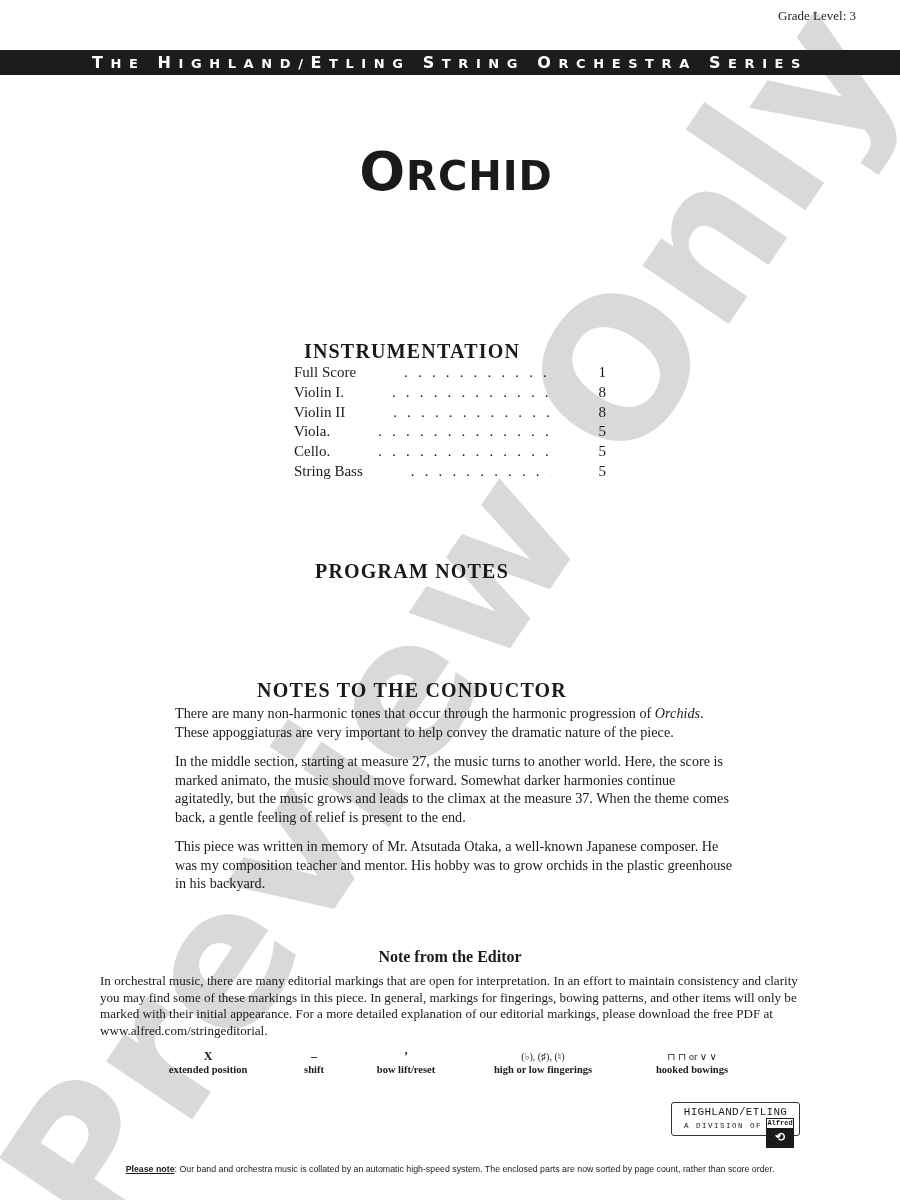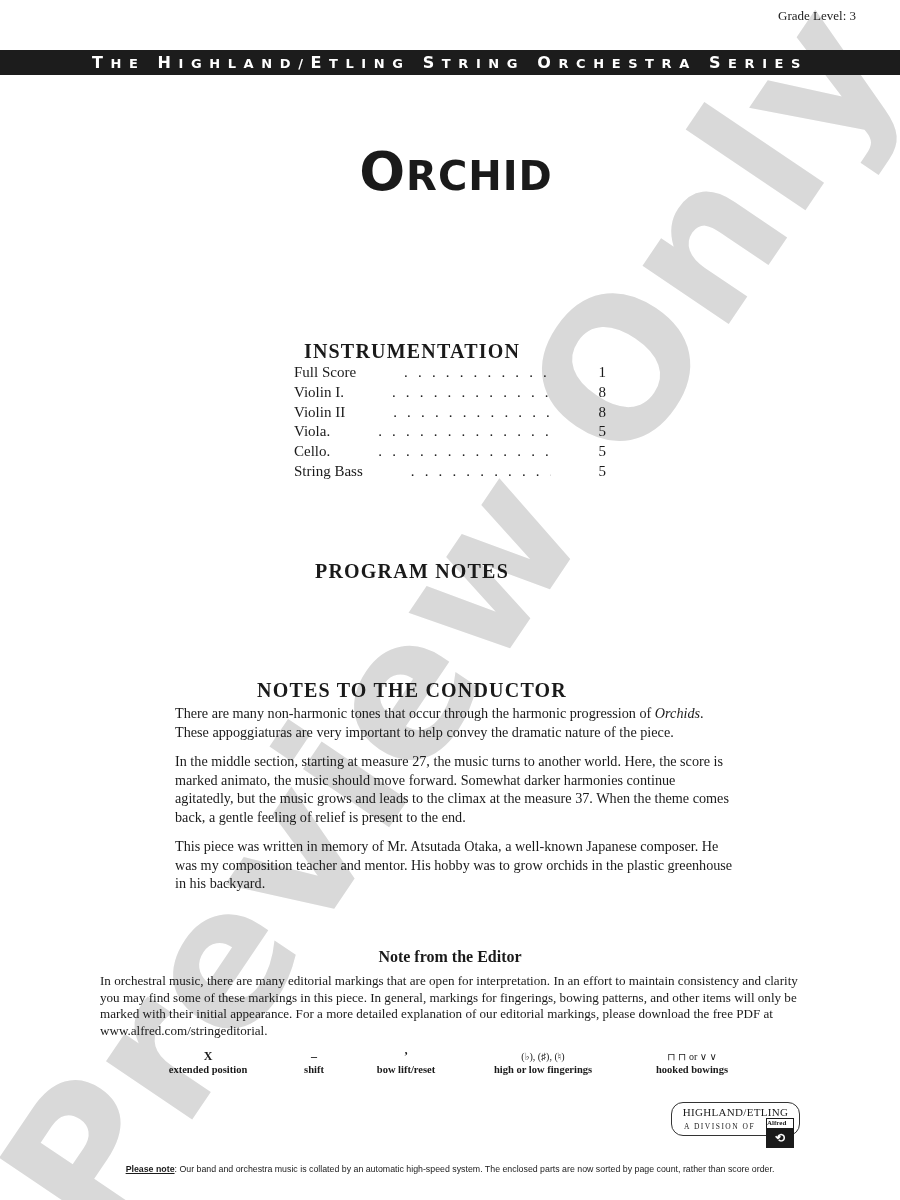--- a/index.html
+++ b/index.html
@@ -81,37 +81,37 @@
     }
     .mark {
       position: absolute; text-align: center; transform: translateX(-50%);
       font-size: 10.5px; font-weight: bold; white-space: nowrap;
     }
     .mark .sym { display: block; font-size: 12px; font-weight: bold; height: 15px; line-height: 15px; }
     .mark .sym.small { font-size: 10px; font-weight: normal; }
 
     .logo {
       position: absolute; top: 1102px; left: 671px; width: 127px; height: 32px;
-      border: 1.5px solid #333; border-radius: 12px; background: #fff;
-      font-family: Liberation Serif, serif;
+      border: 1.5px solid #333; border-radius: 3px; background: #fff;
+      font-family: Liberation Mono, monospace;
     }
     .logo .l1 {
       position: absolute; top: 3px; left: 0; width: 100%; text-align: center;
       font-size: 11px; letter-spacing: 0.3px; color: #1a1a1a;
     }
     .logo .l2 {
       position: absolute; top: 19px; left: 12px;
       font-size: 7.5px; letter-spacing: 1.5px; color: #1a1a1a;
     }
     .alfred {
       position: absolute; top: 15px; left: 94px; width: 28px; height: 30px;
       border: 1.5px solid #1a1a1a; background: #fff; box-sizing: border-box;
     }
     .alfred .a1 {
-      display: block; font-size: 7px; font-weight: bold; line-height: 9px;
+      display: block; font-size: 7px; font-weight: bold; text-align: center; line-height: 9px;
       border-bottom: 1px solid #1a1a1a;
     }
     .alfred .a2 {
       display: block; background: #1a1a1a; color: #fff; text-align: center;
       font-size: 12px; line-height: 18px; height: 18px; font-weight: bold;
     }
 
     .footer-note {
       position: absolute; top: 1164px; left: 0; width: 900px; text-align: center;
       font-family: "Liberation Sans", "DejaVu Sans", sans-serif;

